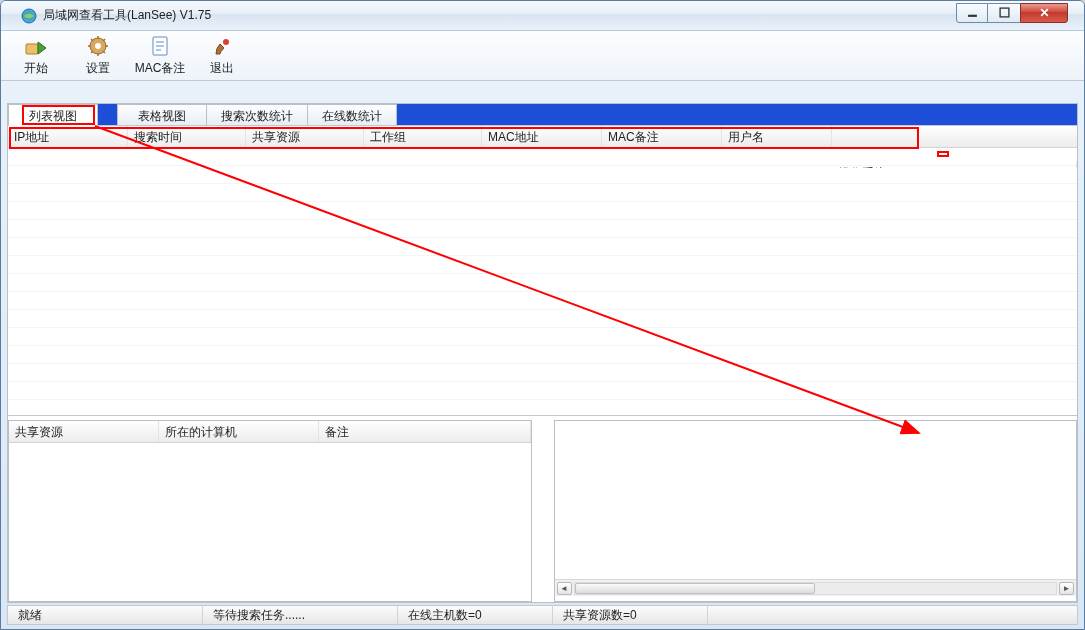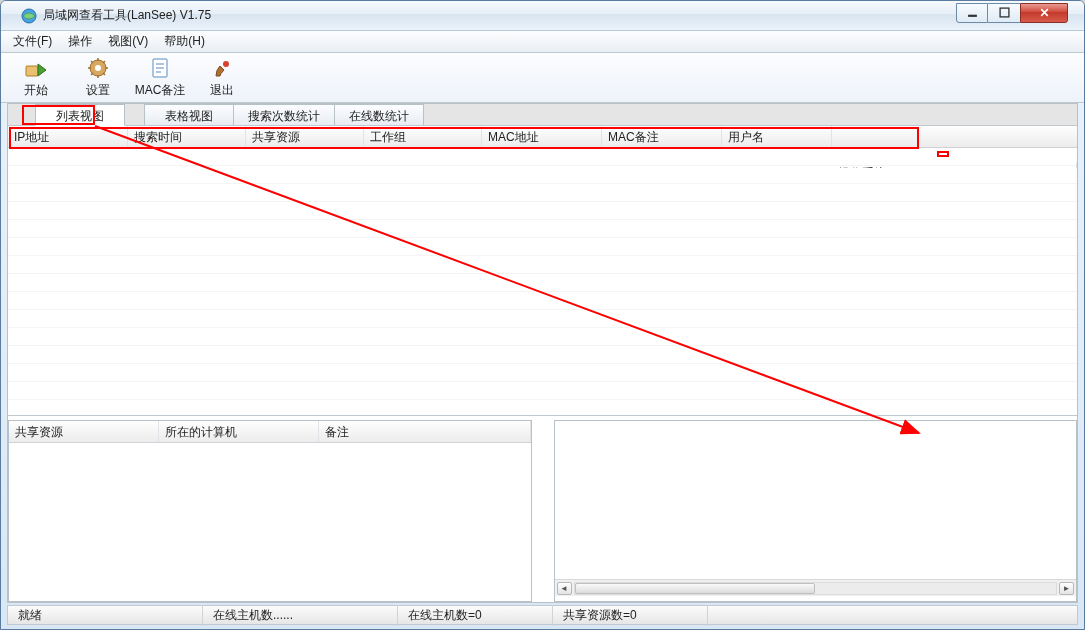--- a/index.html
+++ b/index.html
@@ -88,23 +88,22 @@
   left: 6px; right:6px; bottom: 26px;
   background: #fff;
   border: 1px solid #b8c0c8;
   display:flex; flex-direction:column;
 }
 
 
 .tabstrip {
   height: 22px;
   display:flex;
-  background:#e5e5e5;
+  background:#1d4ed8;
   border-bottom: 1px solid #c0c8d0;
-  padding-left: 27px;
 }
 .tab {
   min-width: 90px;
   padding: 3px 14px;
   text-align:center;
   background: linear-gradient(to bottom, #fcfdff, #e8edf3);
   border: 1px solid #b8c0c8;
   border-bottom:none;
   margin-right:-1px;
   color:#222;
@@ -226,26 +225,20 @@
           </svg>
         </div>
       <div class="win-btn close">
           <svg viewBox="0 0 10 10">
             <path d="M2 2 L8 8 M8 2 L2 8" stroke="#fff" stroke-width="1.5"></path>
           </svg>
         </div>
     </div>
   </div>
 
-  <div class="menubar">
-    <span class="menu-item">文件(F)</span>
-    <span class="menu-item">操作</span>
-    <span class="menu-item">视图(V)</span>
-    <span class="menu-item">帮助(H)</span>
-  </div>
 
   <div class="toolbar">
     <div class="tool-btn">
       <span class="tb-icon">
         <svg viewBox="0 0 24 24">
             <rect x="2" y="10" width="12" height="10" rx="1" fill="#e8c070" stroke="#b08020"></rect>
             <polygon points="14,8 22,14 14,20" fill="#4aa030" stroke="#2f7020"></polygon>
           </svg>
       </span>
       <span class="tb-label">开始</span>
@@ -340,21 +333,21 @@
           <div class="arrow">►</div>
         </div>
       </div>
 
     </div>
 
   </div>
 
   <div class="statusbar">
     <div class="status-cell" style="width:195px;">就绪</div>
-    <div class="status-cell" style="width:195px;">在线主机数......</div>
+    <div class="status-cell" style="width:195px;">等待搜索任务......</div>
     <div class="status-cell" style="width:155px;">在线主机数=0</div>
     <div class="status-cell" style="width:155px;">共享资源数=0</div>
   </div>
 
   <div class="annot" style="left:0; top:0; right:0; bottom:0;">
 
     <div class="annot-rect" style="left:21px; top:104px; width:73px; height:20px;"></div>
 
     <div class="annot-rect" style="left:8px; top:126px; width:910px; height:22px;"></div>
 

